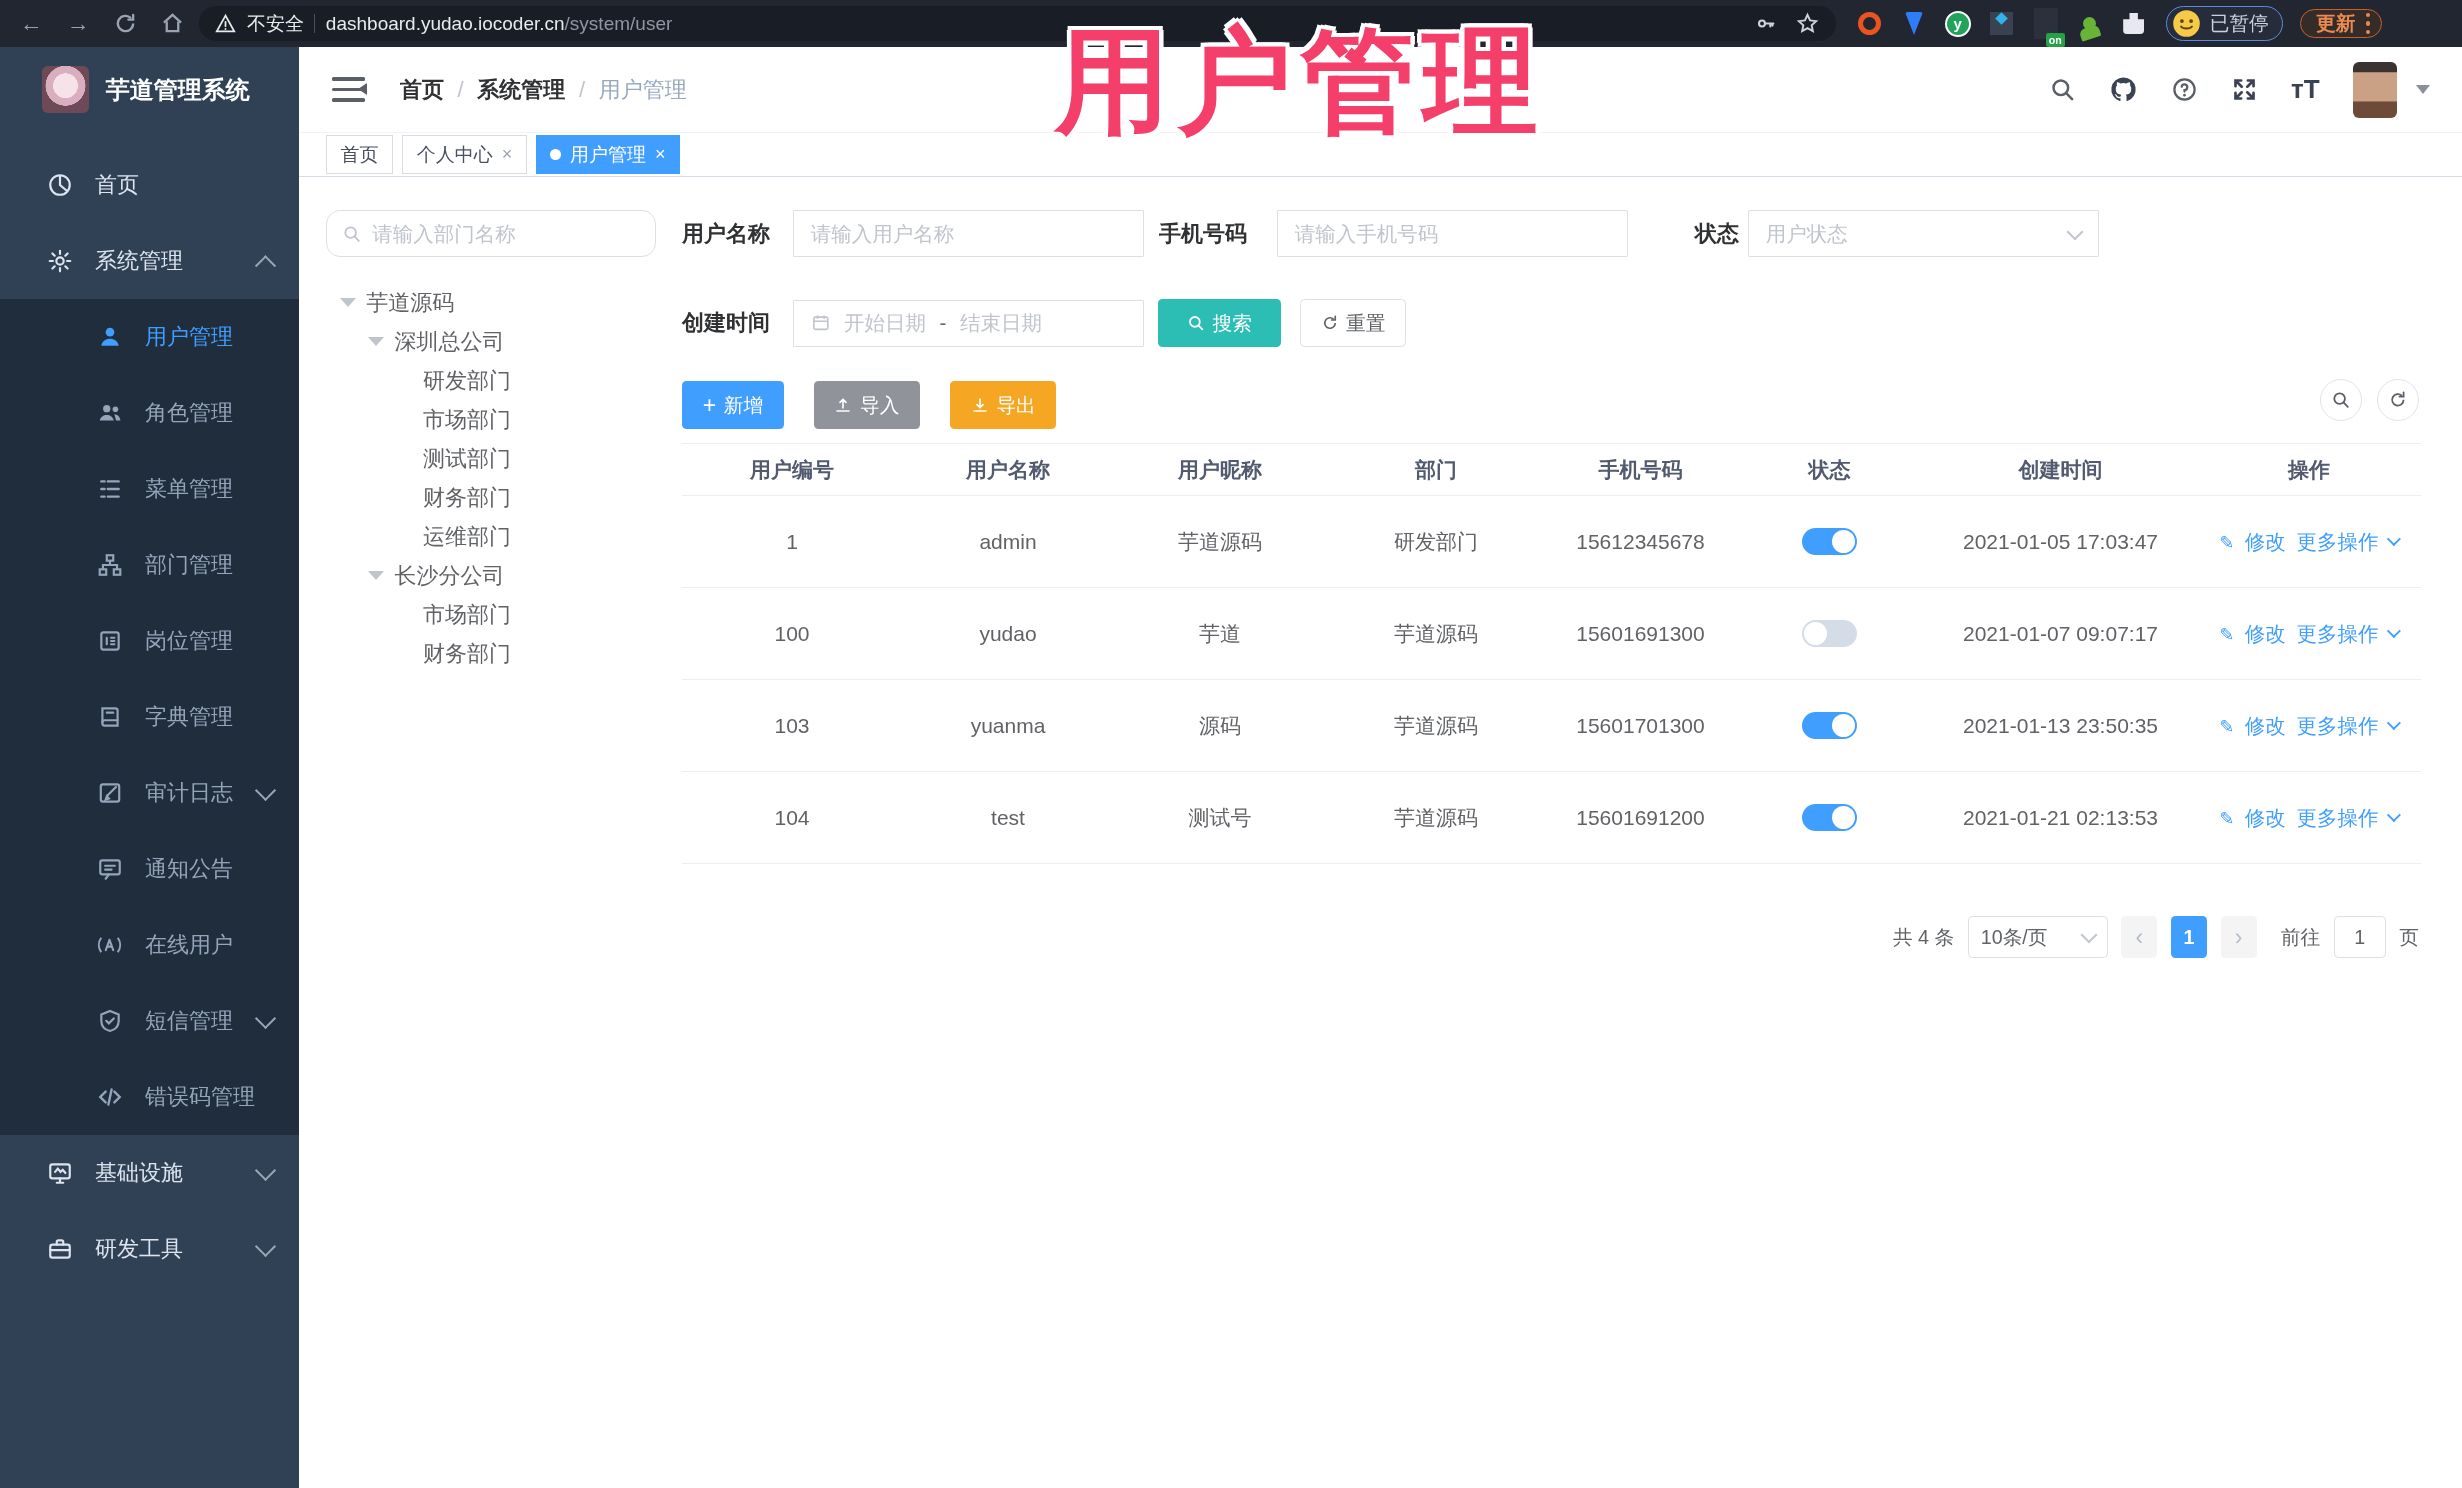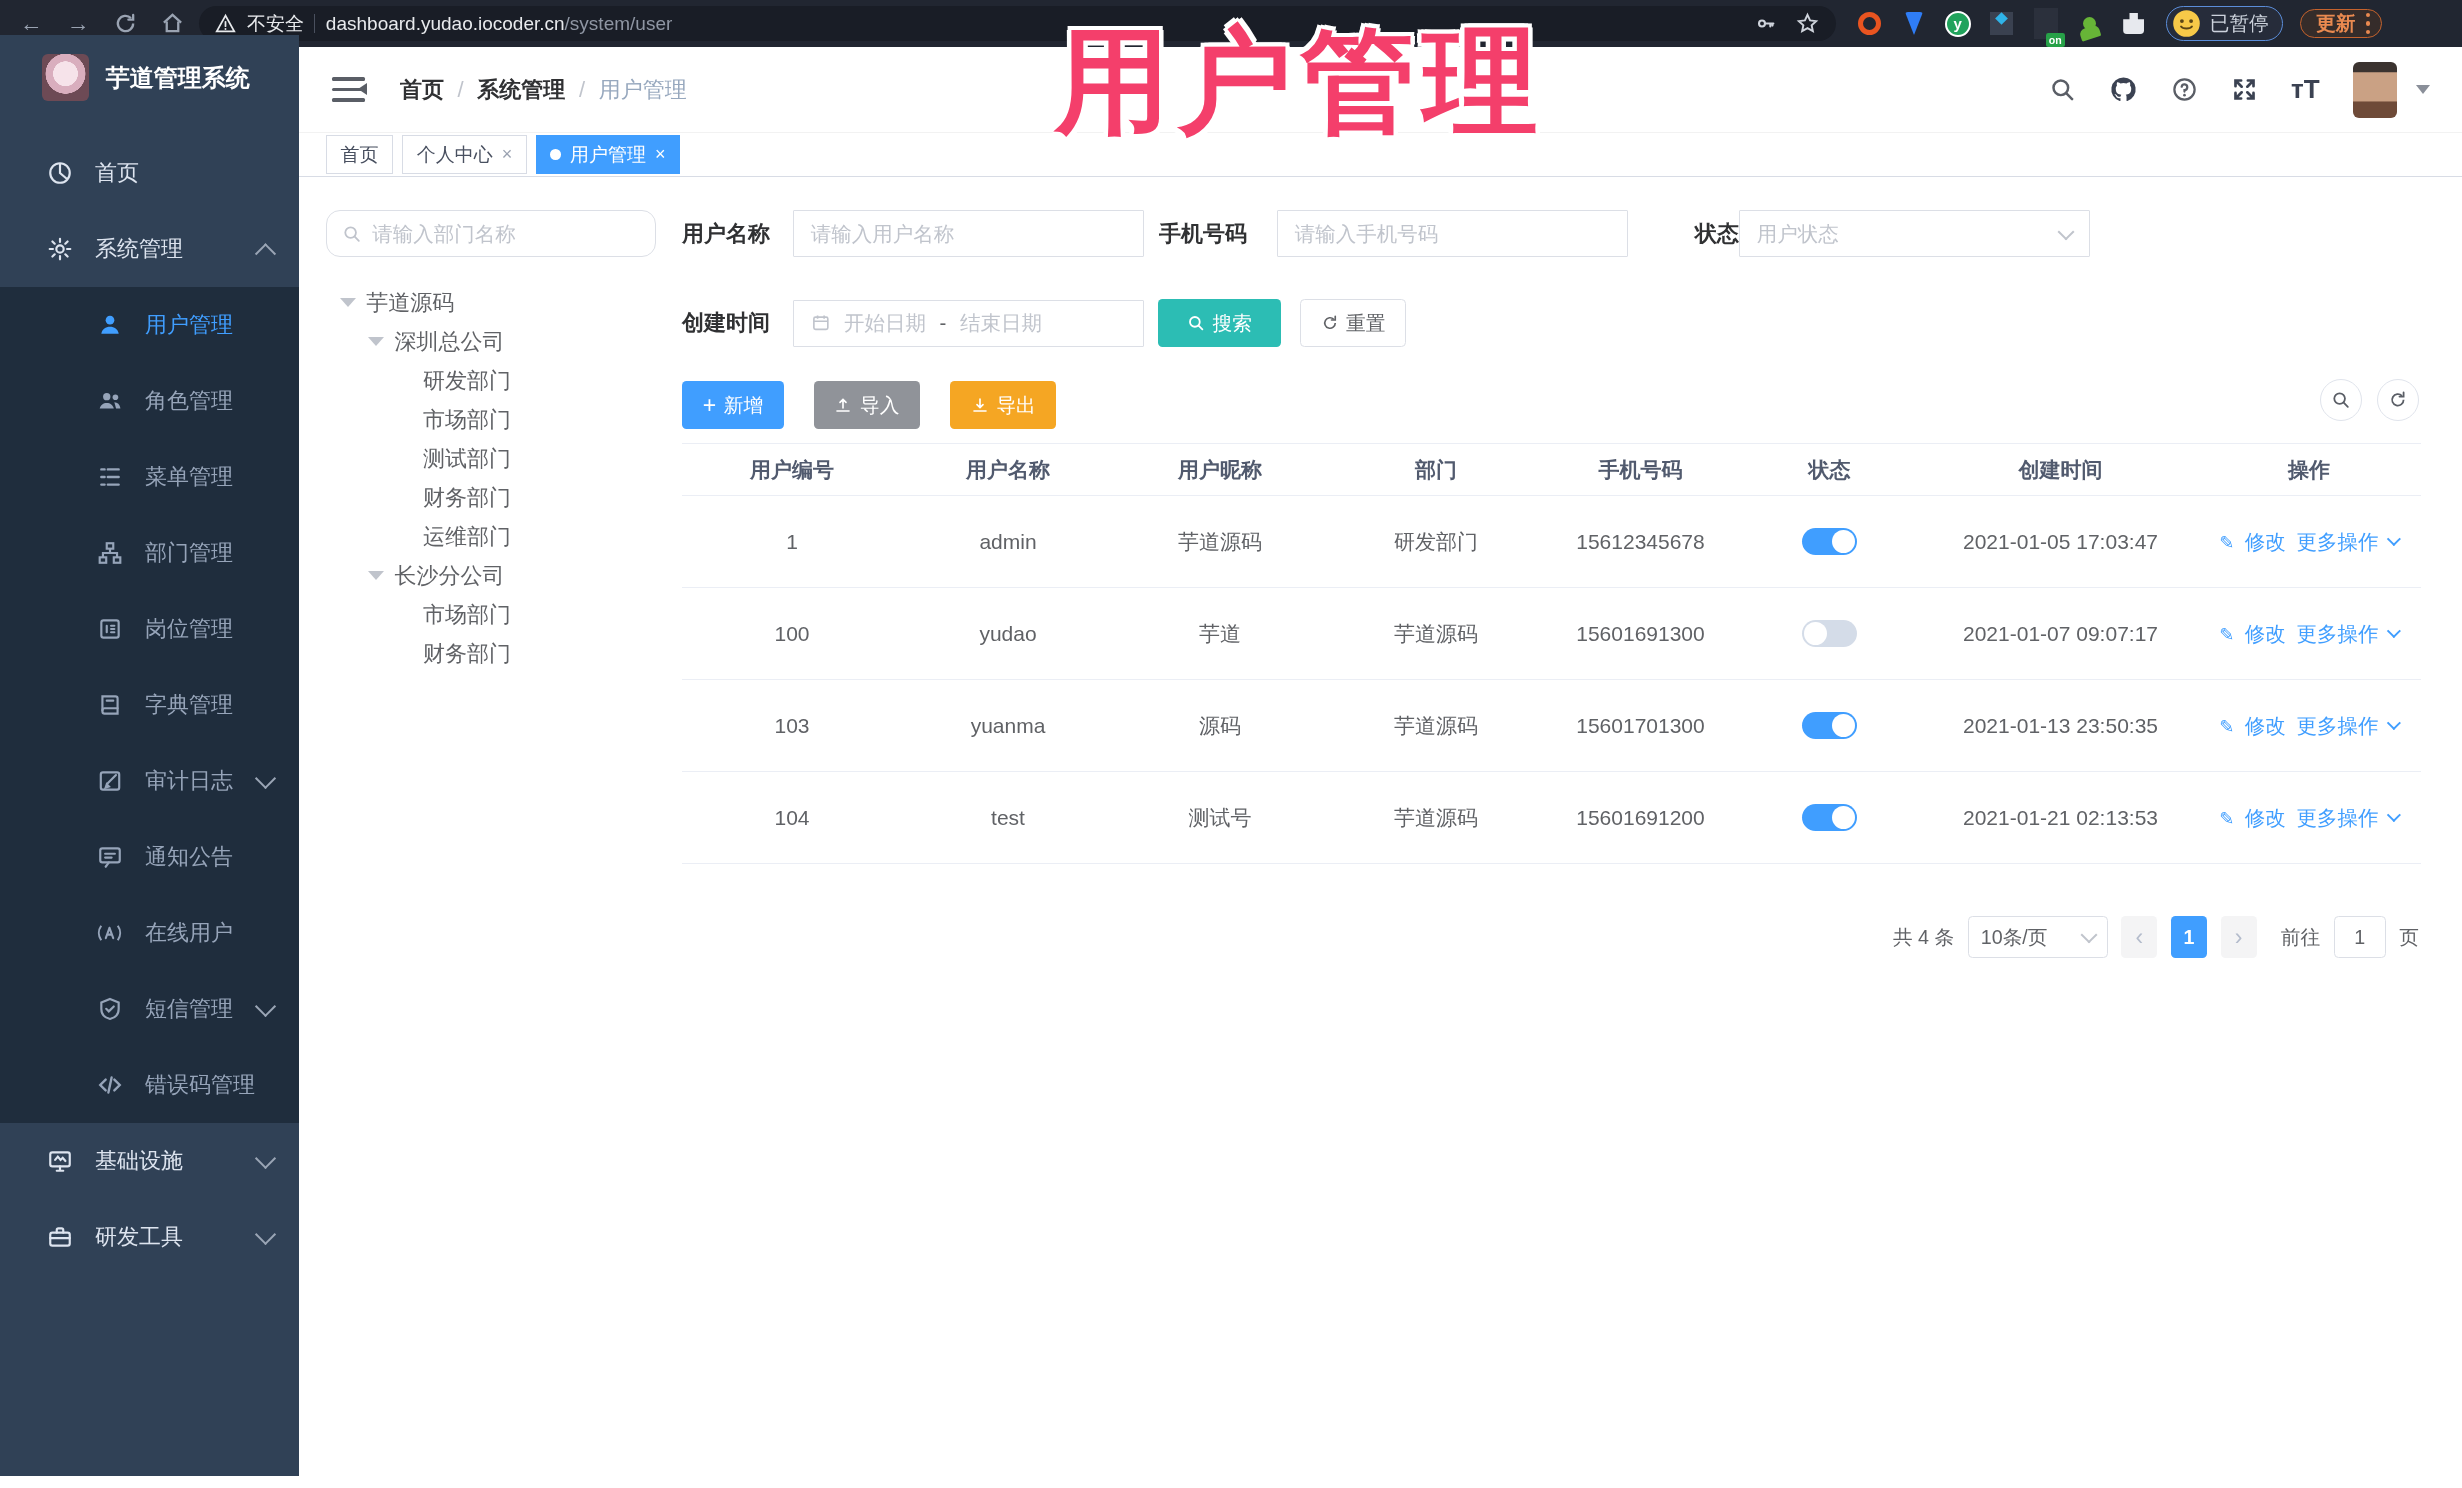--- a/index.html
+++ b/index.html
@@ -32,21 +32,21 @@
   .ext-person:after { content:""; position:absolute; left:-3px; top:10.6px; width:19.7px; height:12px; background:#67b437; border-radius:6px 6px 1.5px 1.5px; transform:rotate(-18deg); }
   .ext-puzzle { width:21px; height:21px; background:#e7e9ee; border-radius:3.8px; clip-path:polygon(0 30%,30% 30%,30% 0,70% 0,70% 30%,100% 30%,100% 100%,0 100%); }
   .profile-pill { margin-left:12px; height:35px; border:1.5px solid #5b8dd9; border-radius:17.4px; background:#262c3a;
     display:flex; align-items:center; gap:9px; padding:0 13.6px 0 4.5px; }
   .update-pill { margin-left:10.6px; height:29px; border:1.5px solid #c4622d; border-radius:17.4px; background:#352c2a;
     display:flex; align-items:center; gap:10.6px; padding:0 10.6px 0 15px; color:#ea8a50; font-size:19.7px; font-weight:bold; }
   .vdots { display:flex; flex-direction:column; gap:3.8px; }
   .vdots i { width:4.5px; height:4.5px; border-radius:50%; background:#ea8a50; }
 
   
-  .sidebar { position:absolute; left:0; top:35px; width:299px; height:1441px; background:#304156; overflow:hidden; }
+  .sidebar { position:absolute; left:0; top:47px; width:299px; height:1441px; background:#304156; overflow:hidden; }
   .logo-row { height:85px; display:flex; align-items:center; gap:16.7px; padding-left:42px; }
   .logo-img { width:47px; height:47px; border-radius:6px;
     background:radial-gradient(circle at 50% 42%, #f6e3ea 0 34%, #d9aebe 35% 55%, #6d4a55 56%); }
   .logo-title { color:#fff; font-size:24px; font-weight:bold; }
   .menu-item { height:76px; display:flex; align-items:center; gap:21px; padding:0 26px 0 45px;
     color:#dde4ef; font-size:22px; cursor:pointer; }
   .menu-item .mi-label { flex:1; }
   .submenu { background:#1f2d3d; }
   .submenu .menu-item { padding-left:95px; color:#96a4b9; }
   .submenu .menu-item.active { color:#409eff; }
@@ -500,21 +500,21 @@
     <div class="frow" style="left:383px; top:33px;">
       <span class="flabel">用户名称</span>
       <div class="finput" style="width:351px; margin-left:23px;">
         <span>请输入用户名称</span>
       </div>
       <span class="flabel" style="margin-left:15px;">手机号码</span>
       <div class="finput" style="width:351px; margin-left:30px;">
         <span>请输入手机号码</span>
       </div>
       <span class="flabel" style="margin-left:67px;">状态</span>
-      <div class="finput" style="width:351px; justify-content:flex-end;">
+      <div class="finput" style="width:351px; margin-left:9px;justify-content:flex-end;">
         <span>用户状态</span>
         <span class="sel-arrow"></span>
       </div>
     </div>
 
     <div class="frow" style="left:383px; top:122px;">
       <span class="flabel">创建时间</span>
       <div class="finput" style="width:351px; margin-left:23px; gap:13.6px;">
         <span class="ico">
           <svg width="19.7" height="19.7" viewBox="0 0 24 24" fill="none" stroke="#c0c4cc" stroke-width="2">

